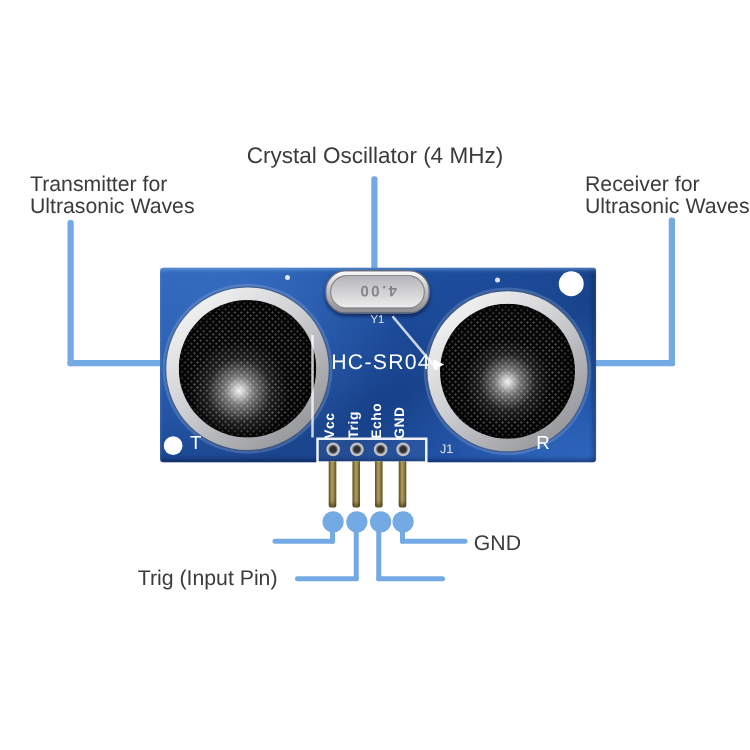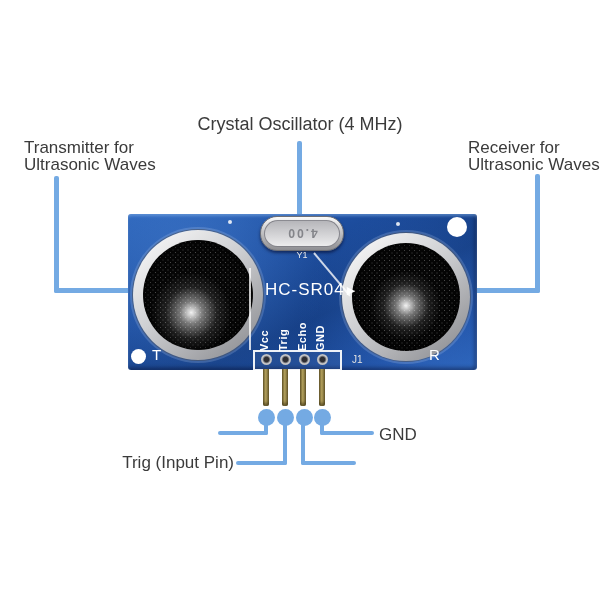--- a/index.html
+++ b/index.html
@@ -6,21 +6,21 @@
   .stage {
     position:relative; width:600px; height:600px; background:#ffffff;
     font-family:"Liberation Sans", sans-serif; color:#3b3b3b; overflow:hidden;
   }
   
   .lbl { position:absolute; font-weight:normal; font-size:17px; color:#3b3b3b; white-space:nowrap; }
   .lbl-crystal   { left:150px; top:114px; width:300px; text-align:center; font-size:18px; }
   .lbl-transmit  { left:24px;  top:139px; line-height:17px; }
   .lbl-receive   { left:468px; top:139px; line-height:17px; }
   .lbl-vcc  { left:80px;  top:425px; width:132px; text-align:right; }
-  .lbl-trig { left:84px;  top:453px; width:150px; text-align:right; }
+  .lbl-trig { left:72px;  top:453px; width:150px; text-align:right; }
   .lbl-gnd  { left:379px; top:425px; }
   .lbl-echo { left:362px; top:453px; }
   .lbl .l2 { display:block; }
   
   .cline { position:absolute; background:#74aae3; border-radius:2px; }
   .cdot  { position:absolute; background:#74aae3; border-radius:50%; }
   .ln-crystal-v { left:297px; top:141px; width:5px; height:86px; }
   .dot-crystal  { left:290px; top:221px; width:19px; height:19px; }
   .ln-left-v  { left:54px; top:176px; width:5px; height:117px; }
   .ln-left-h  { left:54px; top:288px; width:106px; height:5px; }

